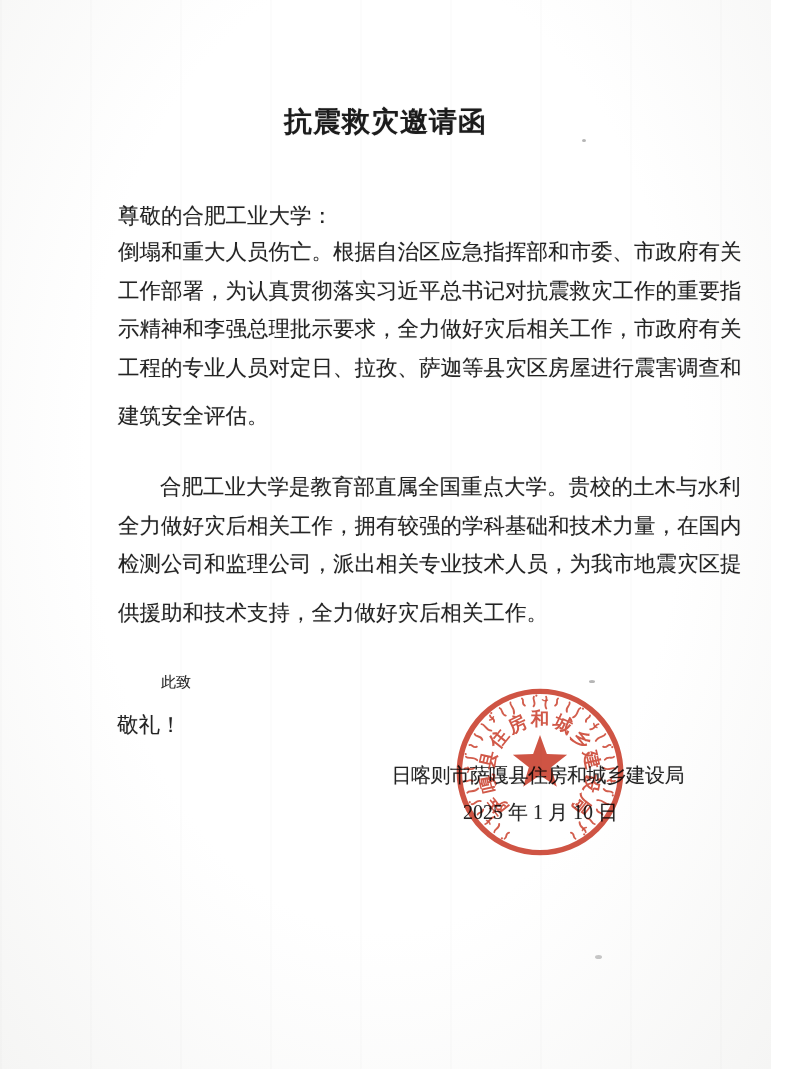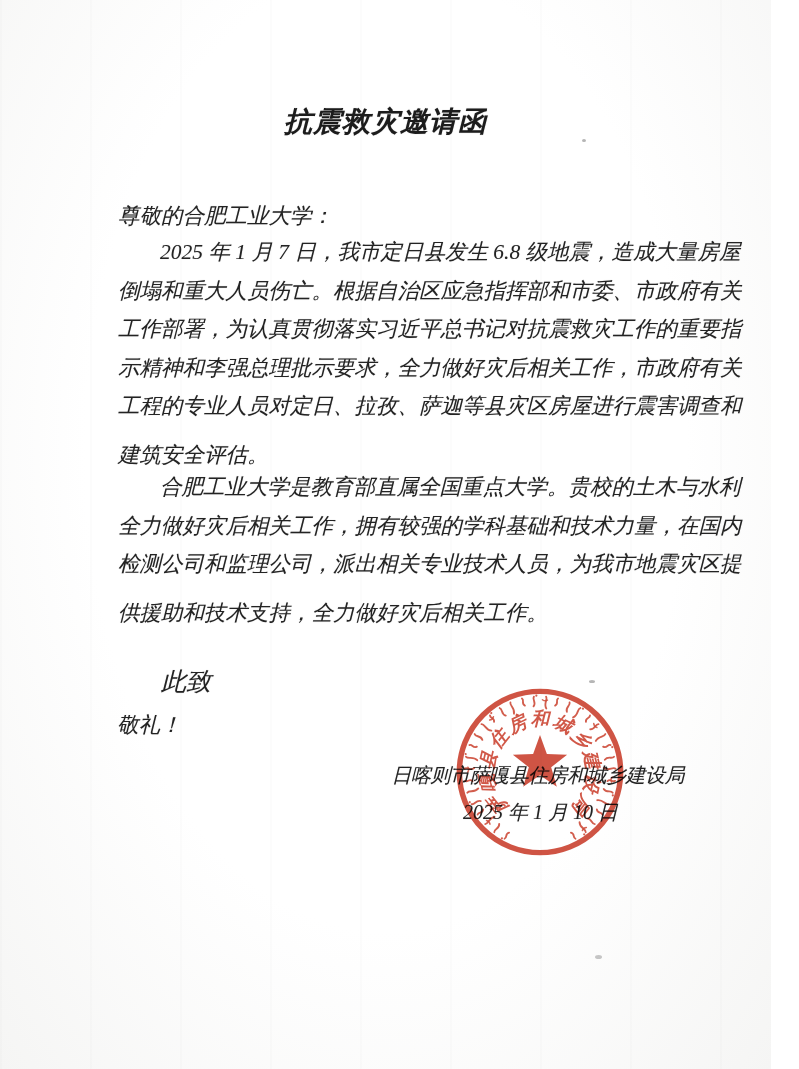--- a/index.html
+++ b/index.html
@@ -5,21 +5,20 @@
   html,body{margin:0;padding:0;background:#ffffff;}
   .page{
     position:relative;
     width:771px;height:1069px;
     overflow:hidden;
     background:
       repeating-linear-gradient(90deg, rgba(0,0,0,0.012) 0 2px, rgba(0,0,0,0) 2px 90px),
       radial-gradient(ellipse at 50% 42%, #ffffff 55%, #f5f5f4 100%);
     font-family:"Liberation Serif","DejaVu Serif",serif;
     color:#232323;
-    font-style:italic;
   }
   .letter-title{
     position:absolute;left:0;top:103px;width:100%;
     margin:0;text-align:center;
     font-size:28px;font-weight:700;letter-spacing:1px;
     color:#1c1c1c;
     text-shadow:0 0 1px rgba(30,30,30,.3);
   }
   .salutation{
     position:absolute;left:118px;top:204px;
@@ -35,21 +34,21 @@
   .para-2{top:468px;}
   .bline{
     height:38.5px;line-height:38.5px;
     text-align:justify;text-align-last:justify;
     white-space:nowrap;
   }
   .bline.indent{padding-left:42px;}
   .bline.last{text-align-last:left;margin-top:10px;}
   .closing-cizhi{
     position:absolute;left:161px;top:669px;
-    font-size:25px;line-height:26px;
+    font-size:15px;line-height:26px;
     text-shadow:0 0 1px rgba(30,30,30,.25);
   }
   .closing-jingli{
     position:absolute;left:117px;top:712px;
     font-size:21.5px;line-height:26px;
     text-shadow:0 0 1px rgba(30,30,30,.25);
   }
   .sig-org{
     position:absolute;left:118px;top:762px;width:566px;
     font-size:20px;line-height:26px;text-align:right;
@@ -77,21 +76,20 @@
 </head>
 <body>
 
 <div class="page">
 
   <h1 class="letter-title">抗震救灾邀请函</h1>
 
   <div class="salutation">尊敬的合肥工业大学：</div>
 
   <div class="para para-1">
-      <div class="bline indent">2025 年 1 月 7 日，我市定日县发生 6.8 级地震，造成大量房屋</div>
       <div class="bline">倒塌和重大人员伤亡。根据自治区应急指挥部和市委、市政府有关</div>
       <div class="bline">工作部署，为认真贯彻落实习近平总书记对抗震救灾工作的重要指</div>
       <div class="bline">示精神和李强总理批示要求，全力做好灾后相关工作，市政府有关</div>
       <div class="bline">工程的专业人员对定日、拉孜、萨迦等县灾区房屋进行震害调查和</div>
       <div class="bline last">建筑安全评估。</div>
     </div>
 
   <div class="para para-2">
       <div class="bline indent">合肥工业大学是教育部直属全国重点大学。贵校的土木与水利</div>
       <div class="bline">全力做好灾后相关工作，拥有较强的学科基础和技术力量，在国内</div>

